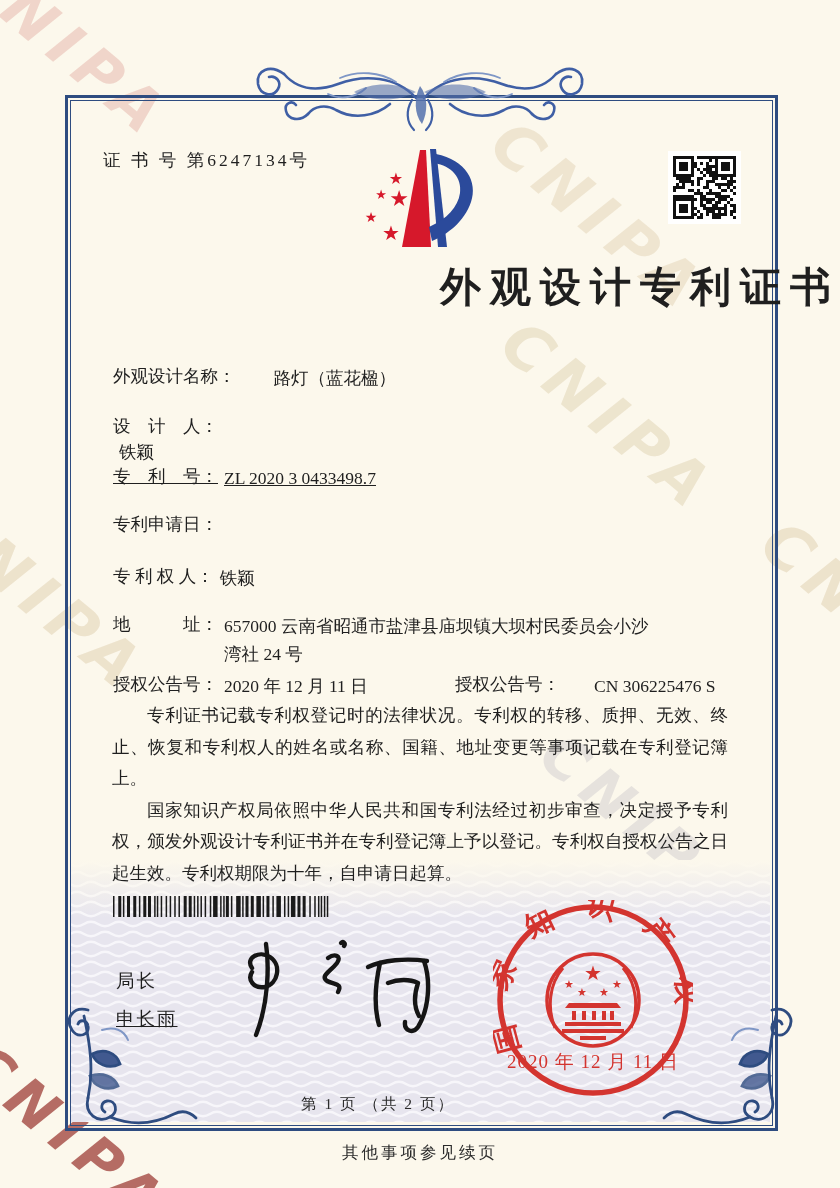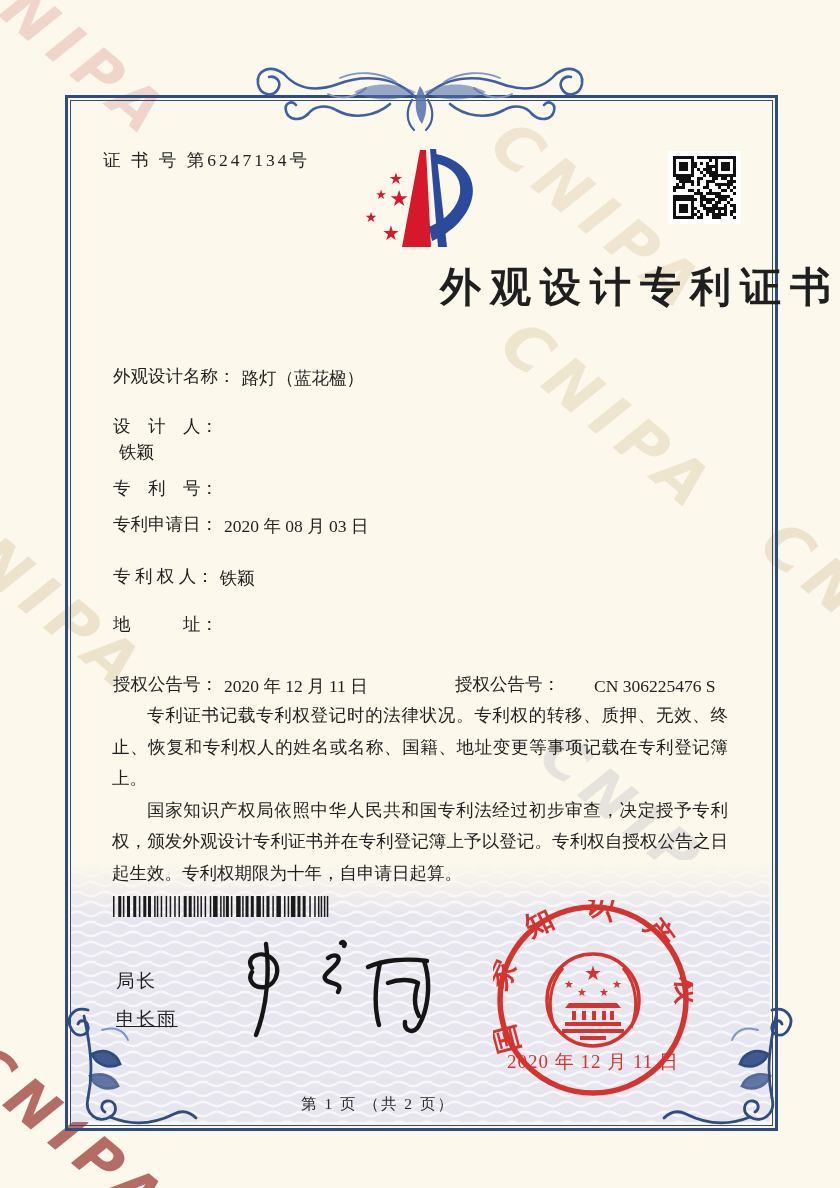--- a/index.html
+++ b/index.html
@@ -33,21 +33,21 @@
   .cert-no{position:absolute;left:103px;top:148px;font-size:17.5px;letter-spacing:3px;}
   .logo{position:absolute;left:352px;top:144px;}
   .qr{position:absolute;left:668px;top:151px;background:#ffffff;padding:5px;}
   .title{position:absolute;left:0;top:260px;width:840px;text-align:right;
          font-size:41px;font-weight:bold;letter-spacing:9px;}
   
   .fields{position:absolute;left:113px;top:364px;width:640px;font-size:17.5px;}
   .frow{position:absolute;left:0;display:flex;}
   .flabel{flex:0 0 auto;white-space:nowrap;}
   .fvalue{margin-left:6px;max-width:438px;line-height:28px;}
-  .r0{top:0;} .r1{top:50px;flex-direction:column;} .r2{top:112px;} .r3{top:148px;font-family:Liberation Serif, serif;} .r4{top:200px;}
+  .r0{top:0;gap:32px;} .r1{top:50px;flex-direction:column;} .r2{top:100px;text-decoration:underline;} .r3{top:148px;font-family:Liberation Serif, serif;} .r4{top:200px;}
   .r5{top:248px;} .grant-date{top:308px;} .grant-no{top:308px;left:342px;gap:28px;}
   
   .paras{position:absolute;left:112px;top:700px;width:616px;font-size:17.5px;
          line-height:31.5px;text-align:justify;}
   .paras p{margin:0;text-indent:2em;}
   
   .barcode{position:absolute;left:113px;top:896px;}
   .signatory{position:absolute;left:116px;top:968px;font-size:18.5px;letter-spacing:2px;}
   .signatory .line2{margin-top:13px;text-decoration:underline;}
   .signature{position:absolute;left:228px;top:932px;}
@@ -346,31 +346,32 @@
     <div class="frow r0">
       <span class="flabel">外观设计名称：</span>
       <span class="fvalue">路灯（蓝花楹）</span>
     </div>
     <div class="frow r1">
       <span class="flabel">设　计　人：</span>
       <span class="fvalue">铁颖</span>
     </div>
     <div class="frow r2">
       <span class="flabel">专　利　号：</span>
+      <span class="fvalue">ZL 2020 3 0433498.7</span>
     </div>
     <div class="frow r3">
       <span class="flabel">专利申请日：</span>
-      <span class="fvalue">2020 年 08 月 03 日</span>
     </div>
     <div class="frow r4">
       <span class="flabel">专 利 权 人：</span>
       <span class="fvalue">铁颖</span>
     </div>
     <div class="frow r5">
       <span class="flabel">地　　　址：</span>
+      <span class="fvalue">657000 云南省昭通市盐津县庙坝镇大坝村民委员会小沙湾社 24 号</span>
     </div>
     <div class="frow grant-date">
       <span class="flabel">授权公告号：</span>
       <span class="fvalue">2020 年 12 月 11 日</span>
     </div>
     <div class="frow grant-no">
       <span class="flabel">授权公告号：</span>
       <span class="fvalue">CN 306225476 S</span>
     </div>
   </div>
@@ -475,14 +476,15 @@
       <rect x="9" y="11" width="4" height="9" stroke="none"></rect>
       <rect x="17" y="11" width="4" height="9" stroke="none"></rect>
       <rect x="-28" y="22" width="56" height="4" stroke="none"></rect>
       <rect x="-31" y="29" width="62" height="4" stroke="none"></rect>
       <rect x="-13" y="36" width="26" height="4" stroke="none"></rect>
     </g>
     <text x="0" y="68" text-anchor="middle" font-size="19" fill="#d2251f" font-family="'Liberation Serif',serif" letter-spacing="1">2020 年 12 月 11 日</text>
   </svg>
 
   <div class="page-info">第 1 页 （共 2 页）</div>
+  <div class="note">其他事项参见续页</div>
 
 </div>
 
 </body></html>

